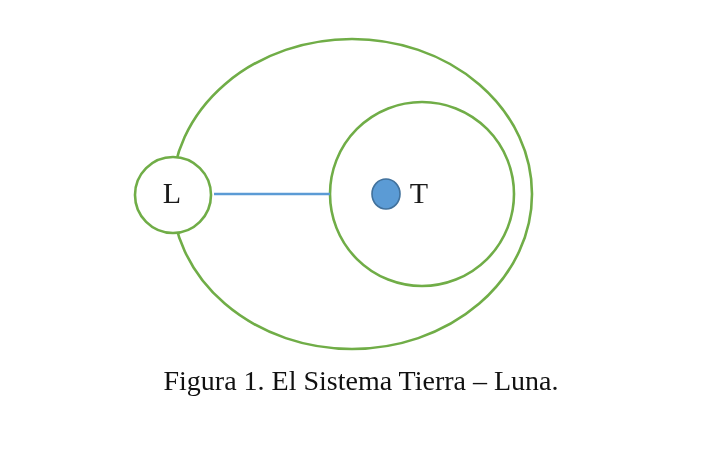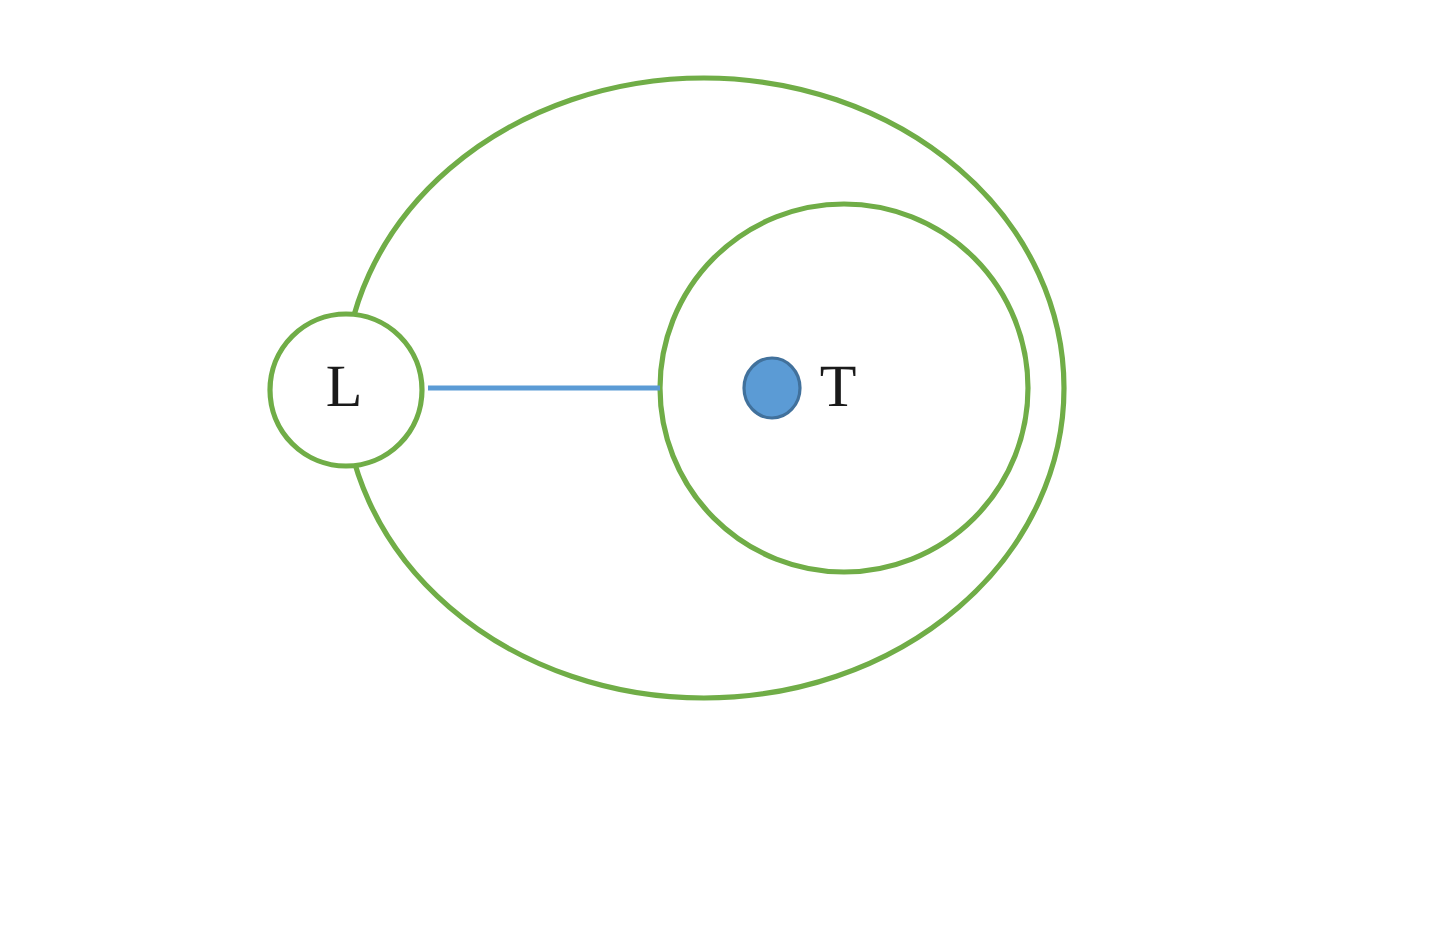--- a/index.html
+++ b/index.html
@@ -66,14 +66,15 @@
     <circle id="moon-circle" cx="173" cy="195" r="38" fill="#ffffff" stroke="#70AD47" stroke-width="2.6"></circle>
 
     <ellipse id="earth-body" cx="386" cy="194" rx="14" ry="15" fill="#5B9BD5" stroke="#41719C" stroke-width="1.6"></ellipse>
 
     <text class="diagram-label" id="moon-label" x="172" y="196">L</text>
 
     <text class="diagram-label" id="earth-label" x="419" y="196">T</text>
 
   </svg>
 
+  <div id="figure-caption">Figura 1. El Sistema Tierra – Luna.</div>
 
 </div>
 
 </body></html>

